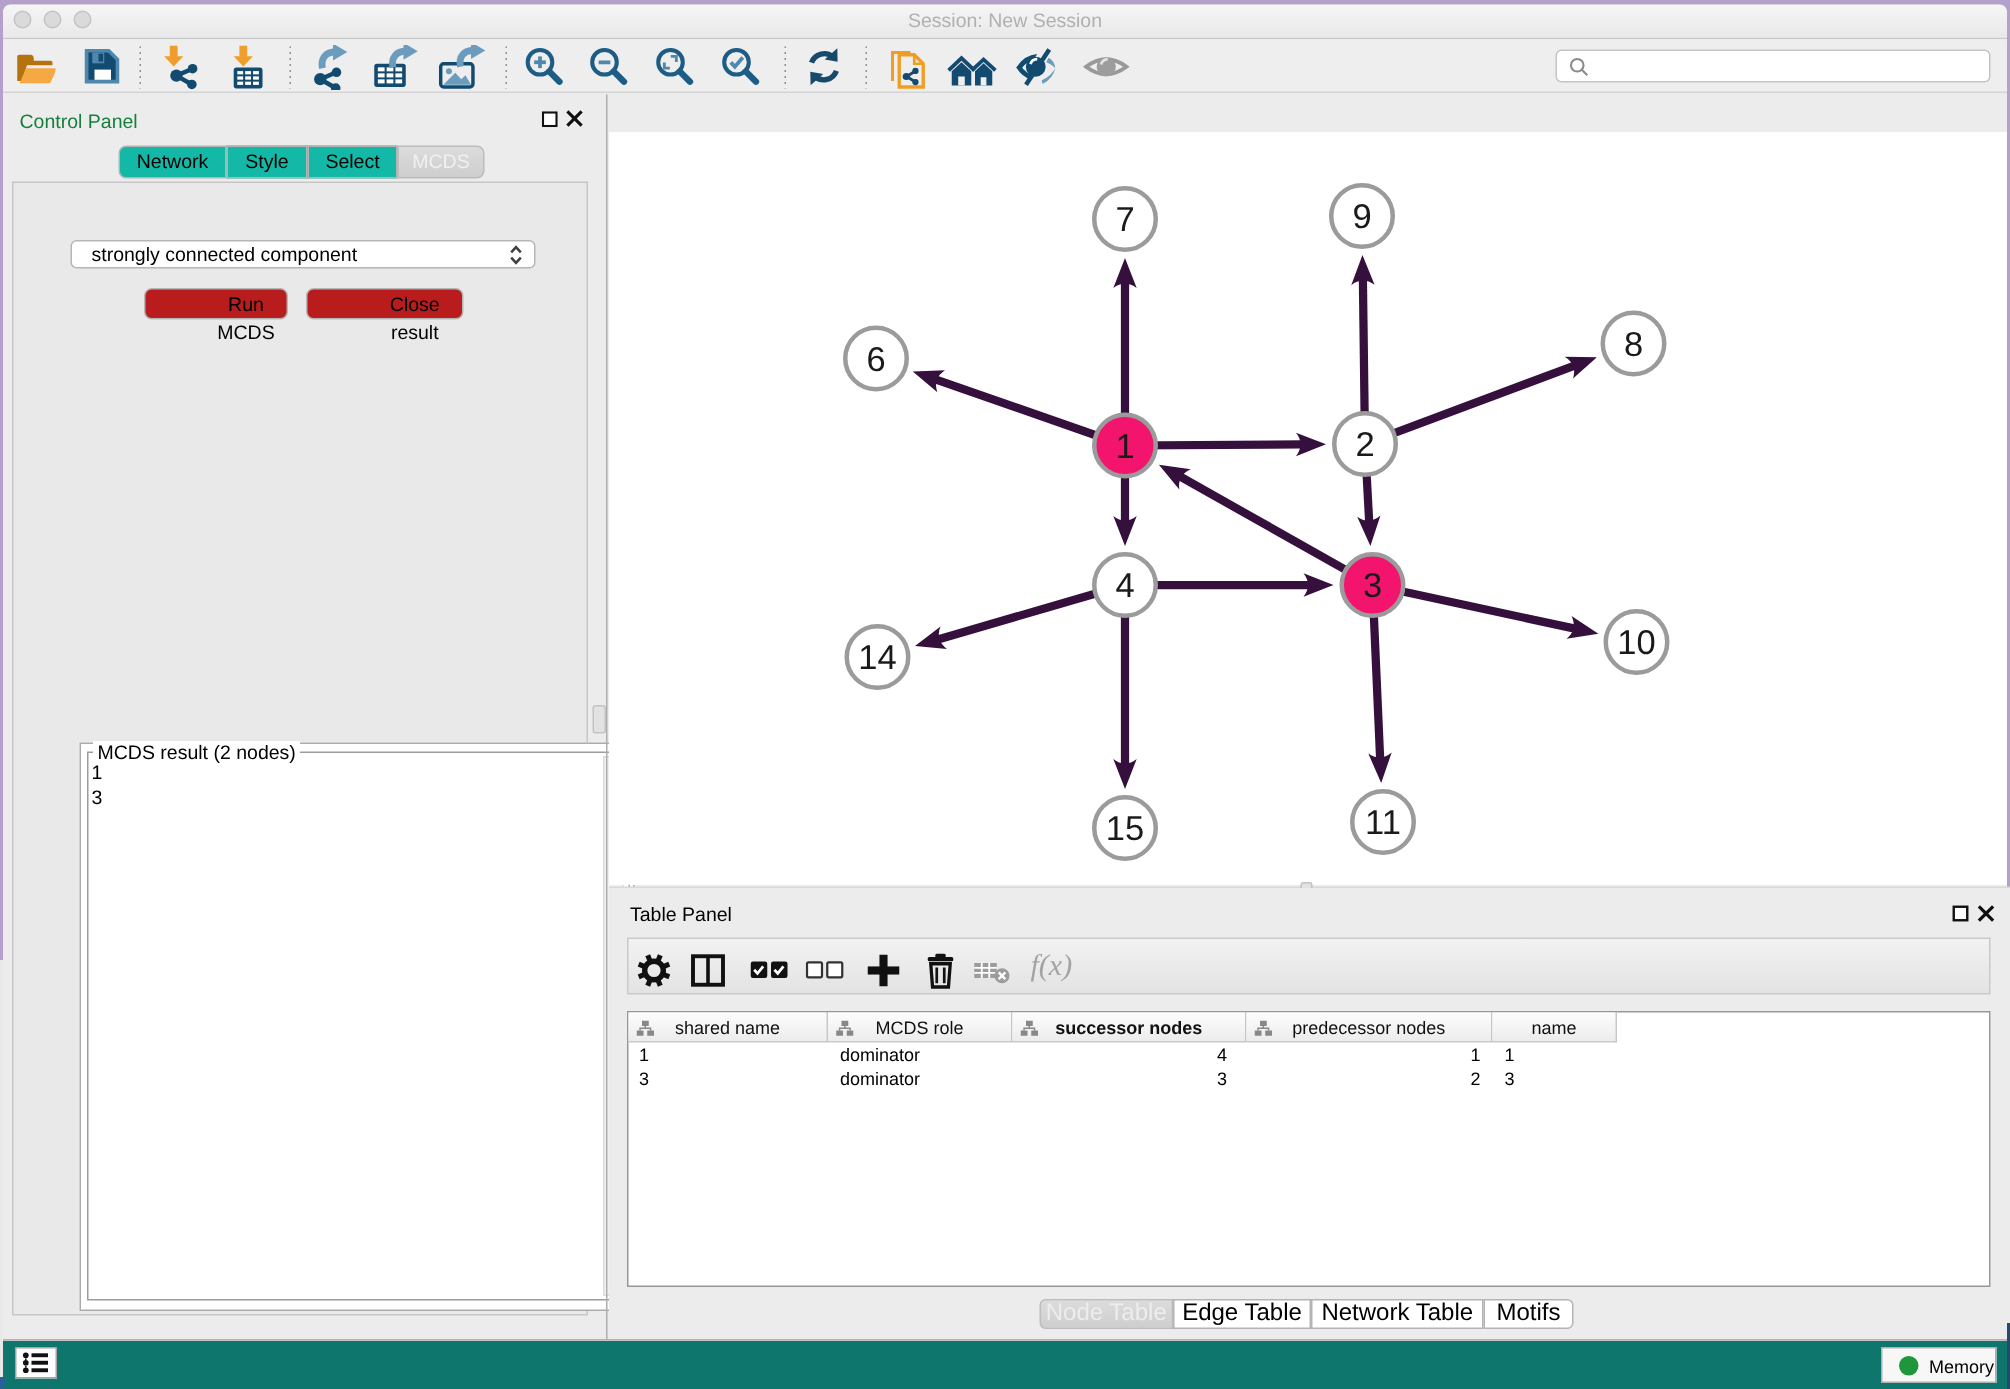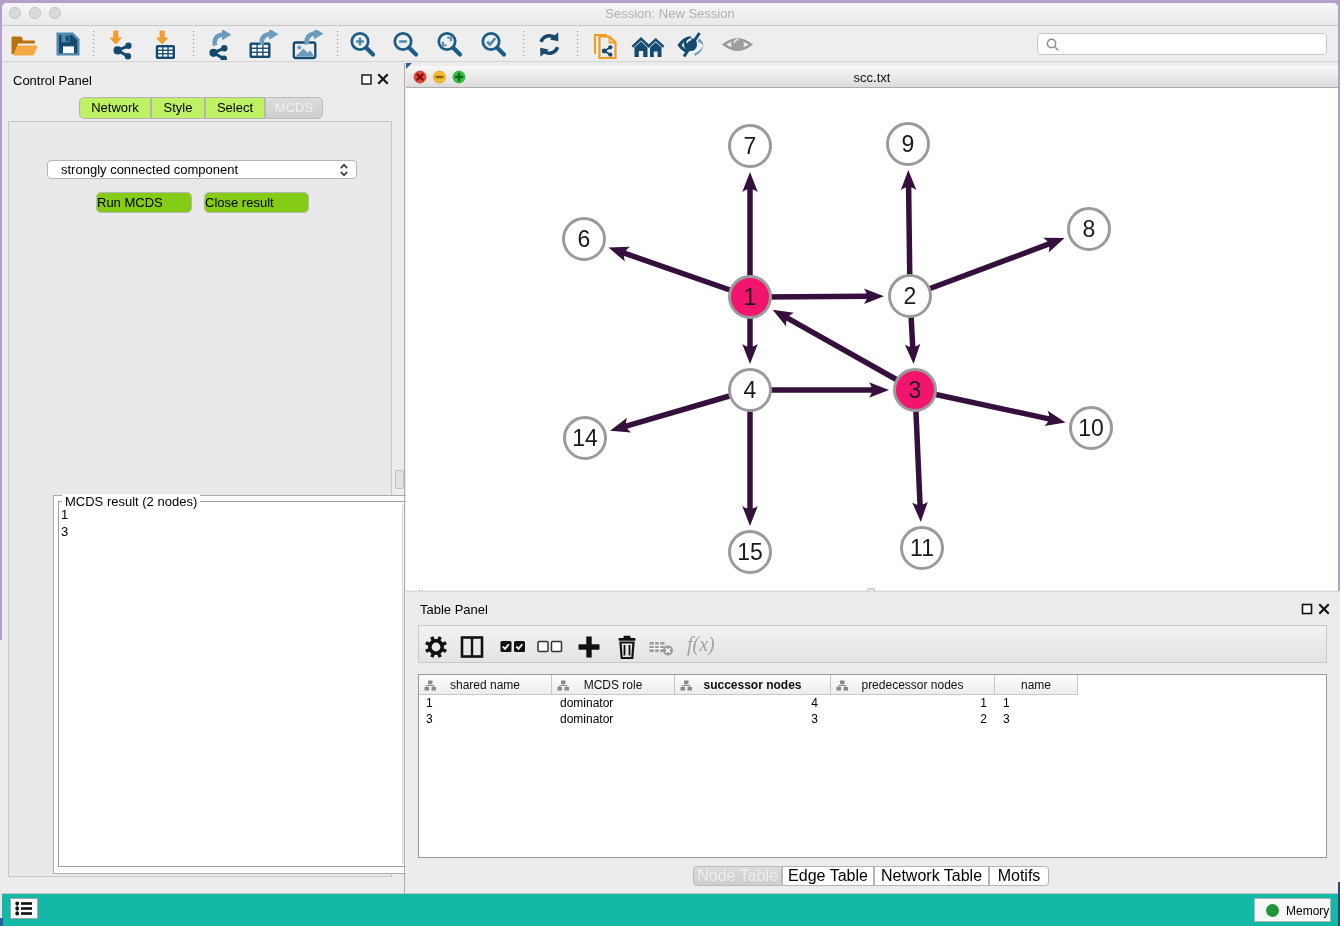--- a/index.html
+++ b/index.html
@@ -15,32 +15,32 @@
   #title-text { position:absolute; top:3px; width:100%; text-align:center;
                 color:#b0b0b0; font-size:13px; }
   #toolbar { position:absolute; left:0; top:24px; width:100%; height:35px;
              background:#eeeeee; border-bottom:1px solid #d4d4d4; }
   .sep { position:absolute; top:4px; height:28px; width:1px;
          background-image:repeating-linear-gradient(to bottom,#8f8f8f 0,#8f8f8f 1.3px,transparent 1.3px,transparent 4px); }
   .ticon { position:absolute; top:3px; }
   #searchbox { position:absolute; left:1035px; top:6px; width:290px; height:22px;
                background:#fff; border:1px solid #c3c3c3; border-radius:4px; }
   #cpanel { position:absolute; left:0; top:60px; width:402px; height:830px; background:#ececec; }
-  #cp-title { position:absolute; left:11px; top:10px; font-size:13px; color:#000000; }
-  .tab { position:absolute; top:34px; height:22px; background:#bef264; border:1px solid #b4b4b4;
+  #cp-title { position:absolute; left:11px; top:10px; font-size:13px; color:#15803d; }
+  .tab { position:absolute; top:34px; height:22px; background:#14b8a6; border:1px solid #b4b4b4;
          font-size:13px; text-align:center; line-height:20px; color:#000; }
   #cp-pane { position:absolute; left:6px; top:58px; width:384px; height:756px;
              background:#e9e9e9; border:1px solid #c7c7c7; }
   #opt-label { position:absolute; top:17px; width:100%; text-align:center; font-size:13px; }
   #opt-select { position:absolute; left:38px; top:38px; width:310px; height:19px;
                 background:#fff; border:1px solid #b6b6b6; border-radius:4px;
                 font-size:13px; line-height:17px; padding-left:13px; }
-  .btn { position:absolute; top:70px; height:21px; background:#84cc16;
+  .btn { position:absolute; top:70px; height:21px; background:#b91c1c;
          border:1px solid #b6b6b6; border-radius:5px; font-size:13px;
-         text-align:left; line-height:19px; }
+         text-align:center; line-height:19px;padding-left:40px; }
   #resultbox { position:absolute; left:8px; top:373px; width:370px; height:379px;
                background:#fff; border:1px solid #ababab;margin-left:36px; }
   #fieldset { position:absolute; left:4px; top:5px; width:362px; height:366px;
               border:1px solid #9c9c9c; }
   #legend { position:absolute; left:3px; top:-8px; background:#fff; padding:0 3px;
             font-size:13px; white-space:nowrap; }
   #vsplit { position:absolute; left:402px; top:60px; width:1px; height:830px; background:#aeaeae; }
   #vhandle { position:absolute; left:393px; top:467px; width:9px; height:19px;
              background:#e2e2e2; border:1px solid #c2c2c2; border-radius:2px; }
   #netframe { position:absolute; left:404px; top:60px; width:932px; height:530px; }
@@ -58,21 +58,21 @@
                 border:1px solid #c9c9c9; }
   #ttable { position:absolute; left:12px; top:82px; width:909px; height:184px;
             background:#fff; border:1px solid #979797; }
   .thead { position:absolute; top:0; height:20px; background:linear-gradient(#fdfdfd,#ececec);
            border-right:1px solid #c6c6c6; border-bottom:1px solid #c9c9c9; }
   .thead span { display:block; text-align:center; font-size:12px; margin-top:3px; color:#111;}
   .trow { position:absolute; font-size:12px; color:#000; }
   .btab { position:absolute; top:274px; height:20px; background:#fff; border:1px solid #b4b4b4;
           font-size:16px; text-align:center; line-height:18px; }
   #statusbar { position:absolute; left:0; top:890px; width:100%; height:33px;
-               background:#14b8a6; border-top:1px solid #c4c4c4; }
+               background:#0f766e; border-top:1px solid #c4c4c4; }
   #listbtn { position:absolute; left:8px; top:4px; width:28px; height:21px;
              background:#fdfdfd; border:1px solid #a5a5a5; }
   #membtn { position:absolute; right:7px; top:4px; width:77px; height:24px;
             background:#f7f7f7; border:1px solid #b1b1b1; font-size:12px; }
 </style>
 </head>
 <body>
 <div id="win">
   <div id="titlebar">
     <div class="tl" style="left:7px"></div>
@@ -243,34 +243,20 @@
           <div id="legend">MCDS result (2 nodes)</div>
           <div style="position:absolute; left:2px; top:4px; font-size:13px; line-height:17px;">1<br>3</div>
           <div style="position:absolute; right:3px; top:2px; width:14px; height:360px; background:#f0f0f0; border:1px solid #dcdcdc;"></div>
         </div>
       </div>
     </div>
   </div>
   <div id="vsplit"></div>
   <div id="vhandle"></div>
   <div id="netframe">
-    <div id="net-titlebar">
-      <div id="net-title">scc.txt</div>
-      <svg width="62" height="14" style="position:absolute;left:7px;top:4px" viewBox="0 0 62 14">
-        <circle cx="7" cy="7" r="6" fill="#e5473d" stroke="#c0392f" stroke-width="0.8"></circle>
-        <path d="M4.2,4.2 L9.8,9.8 M9.8,4.2 L4.2,9.8" stroke="#7c100a" stroke-width="2" stroke-linecap="round"></path>
-        <circle cx="26.5" cy="7" r="6" fill="#f5bc30" stroke="#d8a01d" stroke-width="0.8"></circle>
-        <rect x="22.7" y="5.7" width="7.6" height="2.6" rx="0.6" fill="#8c6107"></rect>
-        <circle cx="46" cy="7" r="6" fill="#33c341" stroke="#27a334" stroke-width="0.8"></circle>
-        <path d="M46,2.8 L46,11.2 M41.8,7 L50.2,7" stroke="#0e6b1a" stroke-width="2.4"></path>
-      </svg>
-      <svg width="6" height="6" style="position:absolute;left:0px;top:-3px" viewBox="0 0 6 6">
-        <path d="M0,0 L6,0 L0,6 Z" fill="#2d5f94"></path>
-      </svg>
-    </div>
     <div id="canvas">
       <svg width="932" height="502" viewBox="406 88 932 502">
       <line x1="750.0" y1="297.0" x2="750.0" y2="188.0" stroke="#36103c" stroke-width="5.5"></line>
       <path d="M750.0,172.0 L757.8,192.0 Q750.0,186.0 742.2,192.0 Z" fill="#36103c"></path>
       <line x1="750.0" y1="297.0" x2="623.6" y2="252.9" stroke="#36103c" stroke-width="5.5"></line>
       <path d="M608.5,247.6 L630.0,246.8 Q621.8,252.2 624.9,261.5 Z" fill="#36103c"></path>
       <line x1="750.0" y1="297.0" x2="868.0" y2="296.3" stroke="#36103c" stroke-width="5.5"></line>
       <path d="M884.0,296.2 L864.0,304.1 Q870.0,296.2 864.0,288.5 Z" fill="#36103c"></path>
       <line x1="750.0" y1="297.0" x2="750.0" y2="348.0" stroke="#36103c" stroke-width="5.5"></line>
       <path d="M750.0,364.0 L742.2,344.0 Q750.0,350.0 757.8,344.0 Z" fill="#36103c"></path>

